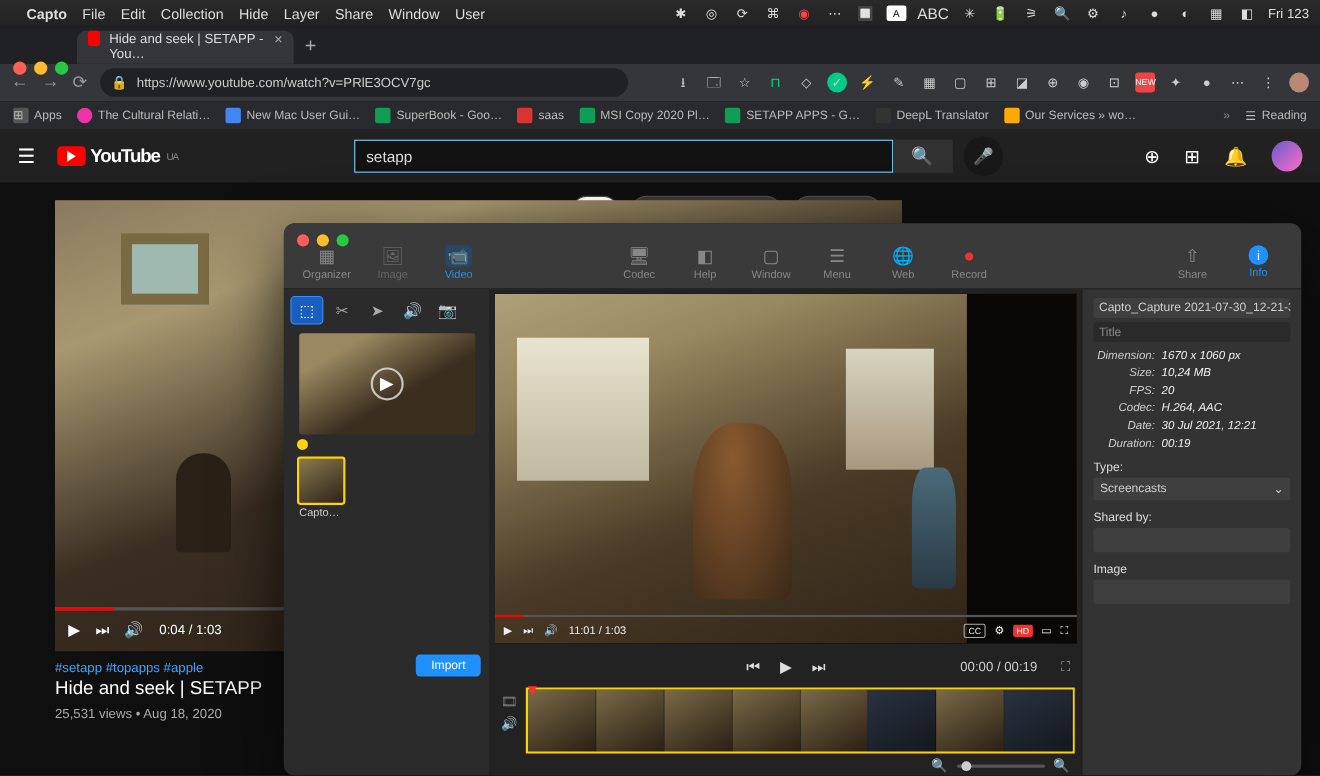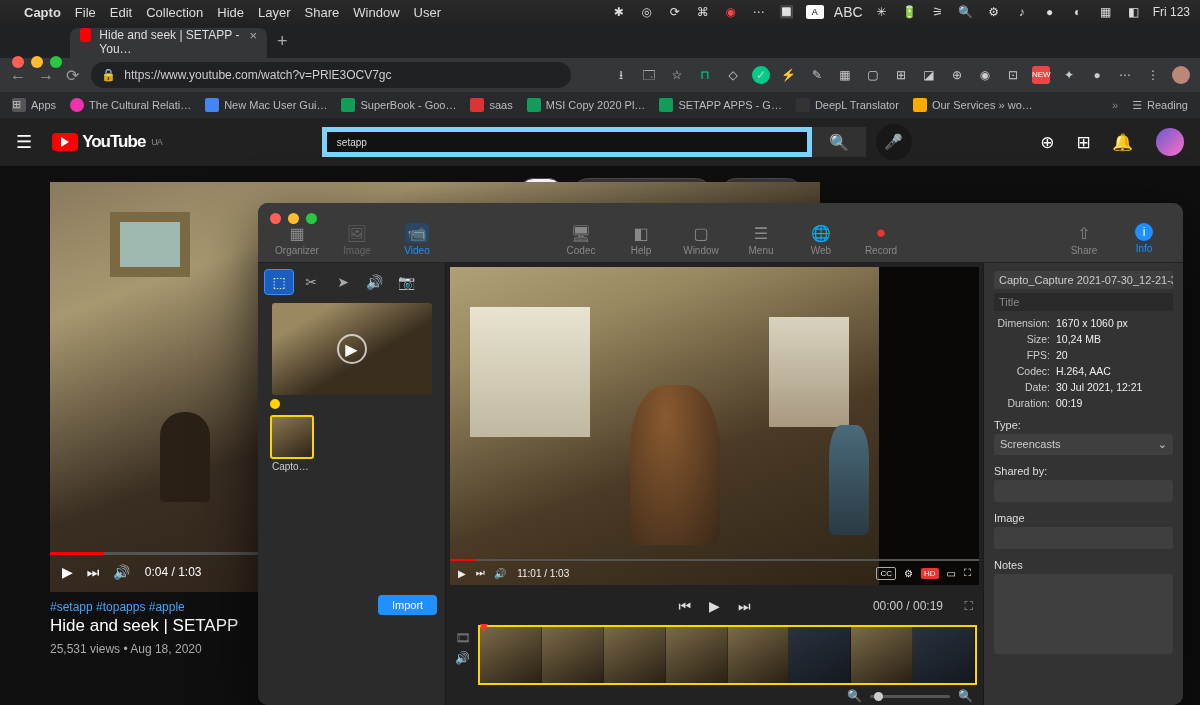--- a/index.html
+++ b/index.html
@@ -30,21 +30,21 @@
 .bookmarks .bm{display:flex;align-items:center;gap:5px;}
 .bookmarks .bic{width:14px;height:14px;border-radius:2px;}
 
 
 .yt-header{height:48px;background:#212121;display:flex;align-items:center;padding:0 16px;gap:20px;}
 .yt-logo{display:flex;align-items:center;gap:4px;color:#fff;font-size:17px;font-weight:700;letter-spacing:-1px;}
 .yt-logo .pl{width:26px;height:18px;background:#ff0000;border-radius:4px;display:flex;align-items:center;justify-content:center;}
 .yt-logo .pl::after{content:"";border-left:8px solid #fff;border-top:5px solid transparent;border-bottom:5px solid transparent;}
 .yt-logo sup{font-size:9px;font-weight:400;color:#888;margin-left:2px;}
 .searchwrap{margin-left:140px;display:flex;align-items:center;}
-.searchbox{width:490px;height:30px;background:#121212;border:5px solid #7dd3fc;color:#ddd;font-size:10px;padding:0 10px;outline:none;}
+.searchbox{width:490px;height:30px;background:#121212;border:1px solid #7dd3fc;color:#ddd;font-size:14px;padding:0 10px;outline:none;}
 .searchbtn{width:54px;height:30px;background:#313131;border:1px solid #313131;display:flex;align-items:center;justify-content:center;}
 .micbtn{width:36px;height:36px;border-radius:50%;background:#181818;margin-left:10px;display:flex;align-items:center;justify-content:center;color:#fff;font-size:15px;}
 .yt-right{margin-left:auto;display:flex;gap:22px;align-items:center;color:#fff;font-size:17px;}
 .avatar{width:28px;height:28px;border-radius:50%;background:linear-gradient(135deg,#6a5acd,#ff6ec7);}
 
 .yt-body{display:flex;}
 .video-col{width:820px;padding:16px 0 0 50px;position:relative;}
 .player{width:770px;height:410px;background:linear-gradient(160deg,#8a7a5e 0%,#a89870 20%,#3a2e22 50%,#241a12 100%);position:relative;border-radius:0;}
 .player .lamp{position:absolute;width:50px;height:90px;background:#2a2016;left:110px;bottom:90px;border-radius:24px 24px 4px 4px;}
 .player .frame{position:absolute;width:80px;height:65px;border:10px solid #7a6a44;left:60px;top:30px;background:#9fb8b0;}
@@ -110,21 +110,21 @@
 .tlstrip .fr{flex:1;background:linear-gradient(150deg,#7a6a48,#2a2014);border-right:1px solid rgba(0,0,0,0.5);}
 .tlstrip .fr.dark{background:linear-gradient(150deg,#2a3240,#14181e);}
 .tlplayhead{position:absolute;left:-3px;top:-8px;color:#ff3030;font-size:14px;}
 .zoomrow{height:18px;display:flex;align-items:center;justify-content:flex-end;padding:0 10px;gap:8px;color:#888;font-size:12px;}
 .zslider{width:80px;height:3px;background:#555;border-radius:2px;position:relative;}
 .zslider::after{content:"";position:absolute;left:4px;top:-3px;width:9px;height:9px;background:#ccc;border-radius:50%;}
 
 .cinfo{width:200px;background:#333;border-left:1px solid #1a1a1a;padding:8px 10px;font-size:11px;color:#ccc;}
 .cinfo .fname{background:#3f3f3f;padding:3px 5px;border-radius:2px;margin-bottom:4px;white-space:nowrap;overflow:hidden;}
 .cinfo .tlabel{background:#2a2a2a;padding:3px 5px;border-radius:2px;margin-bottom:6px;color:#888;}
-.infogrid{display:grid;grid-template-columns:56px 1fr;gap:4px 6px;font-size:10.5px;margin-bottom:0;}
+.infogrid{display:grid;grid-template-columns:56px 1fr;gap:4px 6px;font-size:10.5px;margin-bottom:0;font-style:italic;}
 .infogrid .k{color:#ccc;text-align:right;}
 .infogrid .v{color:#eee;}
 .sect{margin-top:10px;}
 .sect .sl{color:#ddd;font-size:11px;margin-bottom:3px;}
 .selbox{background:#3f3f3f;padding:4px 6px;border-radius:3px;display:flex;justify-content:space-between;font-size:11px;}
 .txtbox{background:#3f3f3f;height:22px;border-radius:3px;margin-top:3px;}
 .notesbox{background:#3f3f3f;height:80px;border-radius:3px;margin-top:3px;}
 </style>
 </head>
 <body>
@@ -462,19 +462,15 @@
           </div>
       </div>
       <div class="sect">
         <div class="sl">Shared by:</div>
         <div class="txtbox"></div>
       </div>
       <div class="sect">
         <div class="sl">Image</div>
         <div class="txtbox"></div>
       </div>
-      <div class="sect">
-        <div class="sl">Notes</div>
-        <div class="notesbox"></div>
-      </div>
     </div>
   </div>
 </div>
 
 </body></html>

